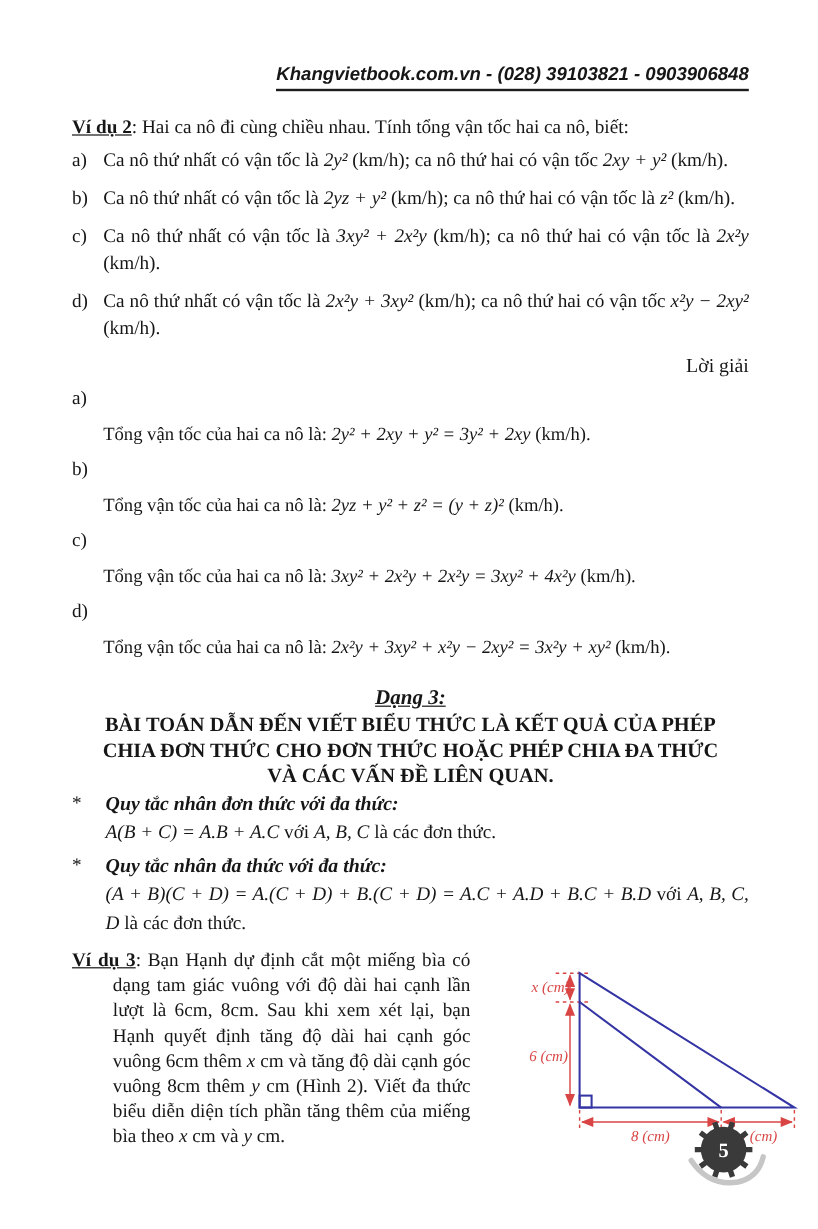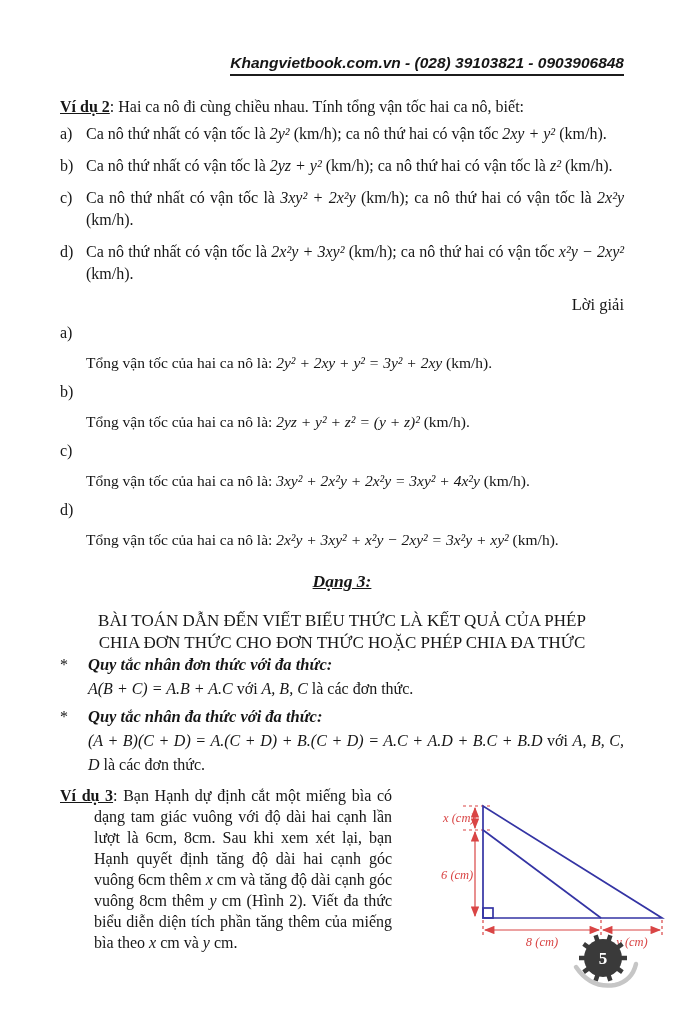--- a/index.html
+++ b/index.html
@@ -34,21 +34,21 @@
   .item { display:flex; margin-bottom:10px; }
   .item .marker { width:26px; flex:none; }
   .item .body { flex:1; text-align:justify; }
 
   .sol-title { text-align:right; font-weight:normal; font-size:16.5px; margin:2px 0 7px; }
   .sol-item { margin-bottom:7px; }
   .sol-item .body { font-size:15.5px;margin-top:30px; }
 
   .dang-wrap { text-align:center; margin-top:20px; }
   .dang-label { font-weight:bold; font-style:italic; text-decoration:underline; font-size:17.5px; }
-  .big-title { text-align:center; font-weight:normal; font-size:17px; line-height:21.5px; margin-top:18px; }
+  .big-title { text-align:center; font-weight:bold; font-size:17px; line-height:21.5px; margin-top:1px; }
 
   .method-title { font-weight:bold; font-size:16.5px; margin:10px 0 2px 28px; }
   .rule { display:flex; margin-bottom:4px; }
   .rule .bullet { width:28px; flex:none; font-size:16px; line-height:24px; }
   .rule .rule-body { flex:1; }
   .rule-name { font-weight:bold; font-style:italic; font-size:16.5px; line-height:24px; }
   .rule-formula { font-size:16px; line-height:24px; text-align:justify; }
 
   .example3-row { display:flex; width:614px; margin-top:8px;gap:45px; }
   .ex3-text {
@@ -127,20 +127,21 @@
     <span class="marker line">d)</span>
     <div class="body line"><span>Tổng vận tốc của hai ca nô là: </span><span class="math">2x²y + 3xy² + x²y − 2xy² = 3x²y + xy²</span><span> (km/h).</span></div>
   </div>
 
   <div class="dang-wrap">
     <span class="dang-label">Dạng 3:</span>
   </div>
   <div class="big-title">
     <div>BÀI TOÁN DẪN ĐẾN VIẾT BIỂU THỨC LÀ KẾT QUẢ CỦA PHÉP</div>
     <div>CHIA ĐƠN THỨC CHO ĐƠN THỨC HOẶC PHÉP CHIA ĐA THỨC</div>
+    <div>VÀ CÁC VẤN ĐỀ LIÊN QUAN.</div>
   </div>
 
 
   <div class="rule">
     <span class="bullet">*</span>
     <div class="rule-body">
       <div class="rule-name">Quy tắc nhân đơn thức với đa thức:</div>
       <div class="rule-formula"><span class="math">A(B + C) = A.B + A.C</span><span> với </span><span class="math">A, B, C</span><span> là các đơn thức.</span></div>
     </div>
   </div>

